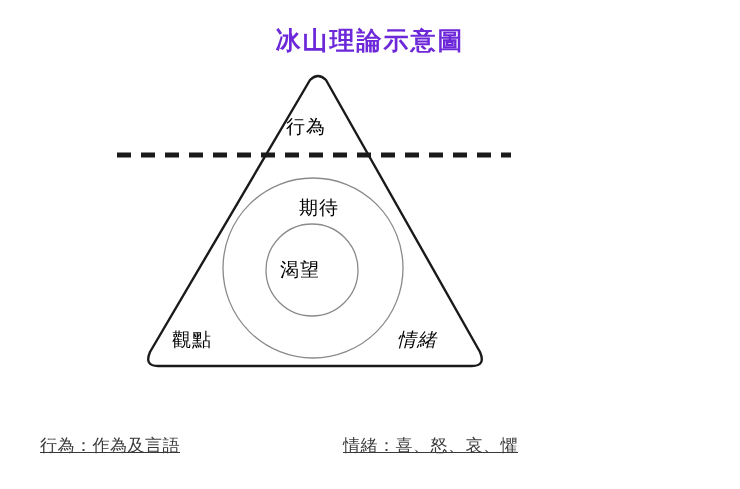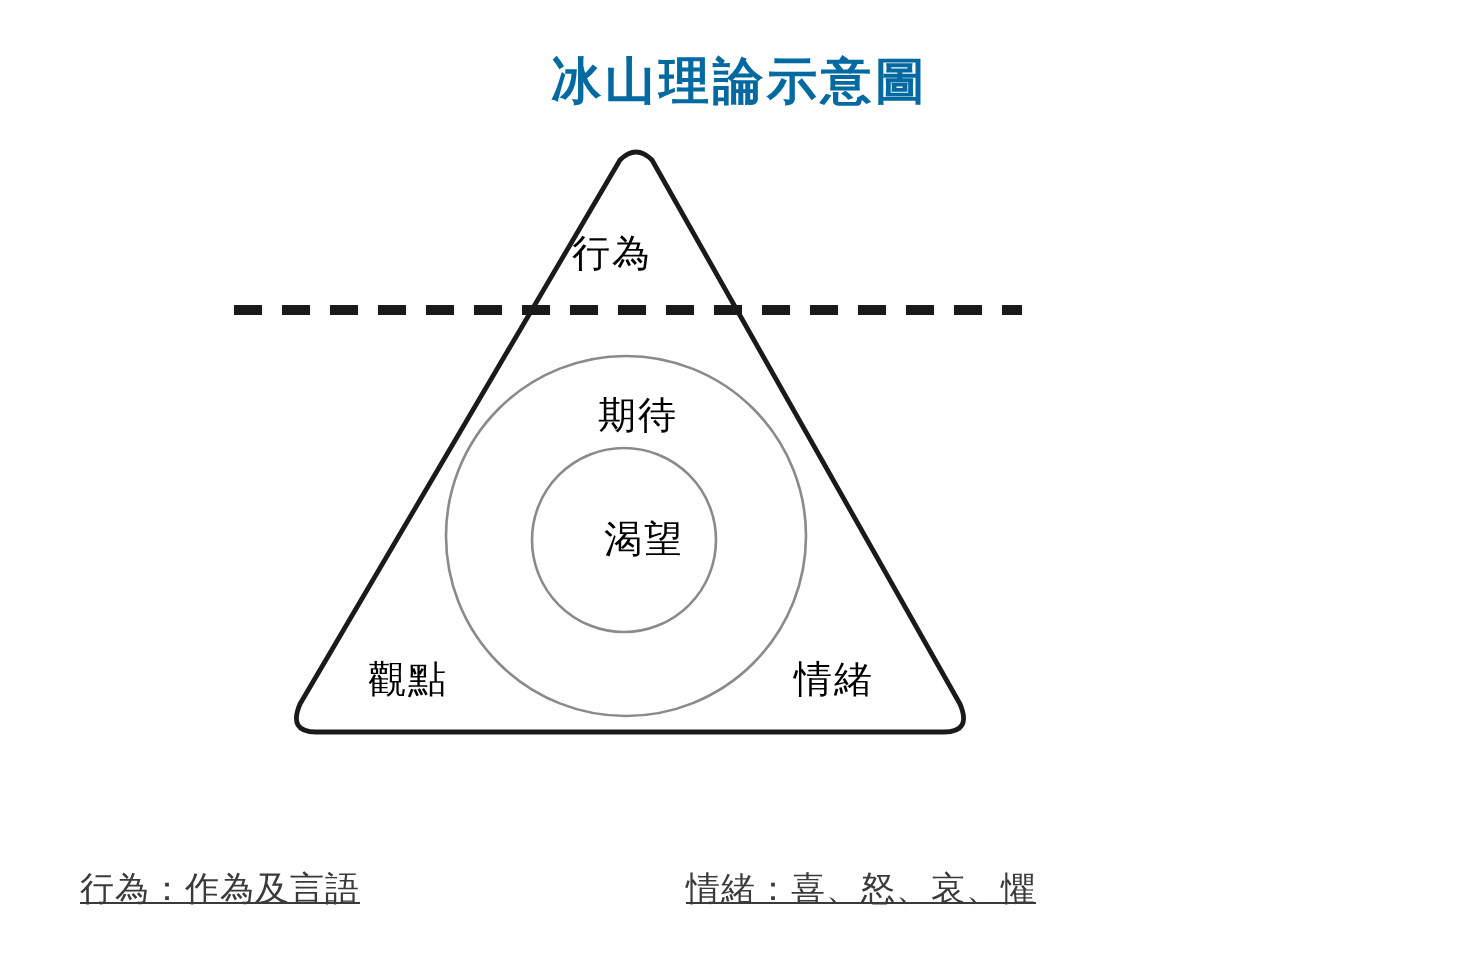--- a/index.html
+++ b/index.html
@@ -23,41 +23,41 @@
   }
   .title {
     position: absolute;
     top: 24px;
     left: 0;
     width: 740px;
     text-align: center;
     font-size: 25px;
     font-weight: 700;
     letter-spacing: 2px;
-    color: #0369a1;
+    color: #6d28d9;
   }
   svg.figure {
     position: absolute;
     top: 0;
     left: 0;
     width: 740px;
     height: 489px;
   }
   .lbl {
     position: absolute;
     font-size: 19px;
     color: #000000;
     white-space: nowrap;
     letter-spacing: 1px;
   }
   #label-behavior { left: 286px; top: 114px; }
   #label-expectation { left: 299px; top: 195px; }
-  #label-longing { left: 302px; top: 257px; }
-  #label-viewpoint { left: 172px; top: 327px; margin-left: 12px; }
-  #label-emotion { left: 397px; top: 327px; }
+  #label-longing { left: 280px; top: 257px; }
+  #label-viewpoint { left: 172px; top: 327px; }
+  #label-emotion { left: 397px; top: 327px; font-style: italic; }
 
   .legend {
     position: absolute;
     font-size: 17px;
     line-height: 27px;
     color: #3a3a3a;
     white-space: pre;
     letter-spacing: 0.5px;
   }
   #legend-left { left: 40px; top: 378px; }

